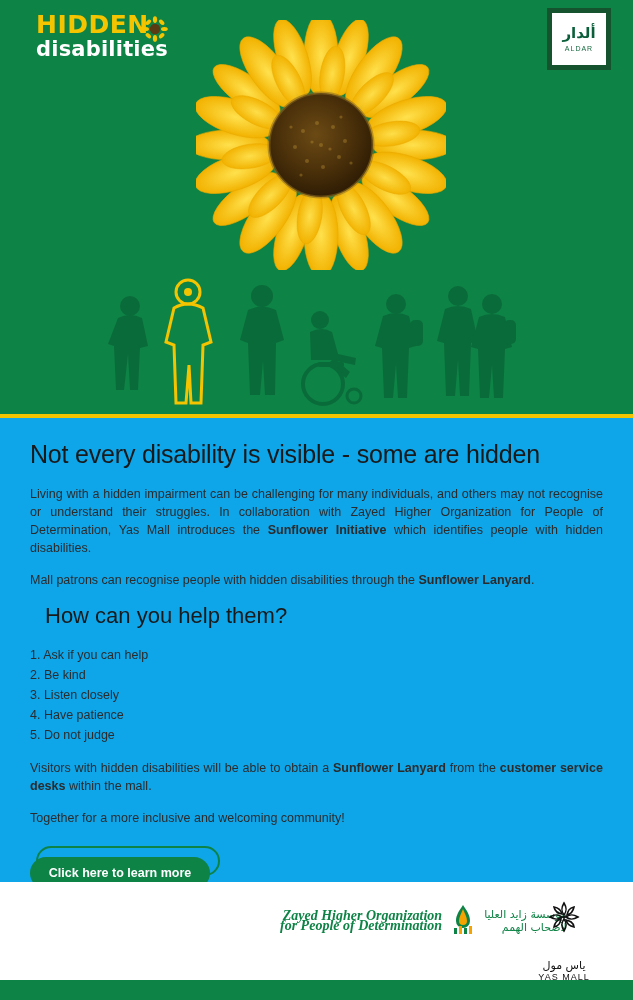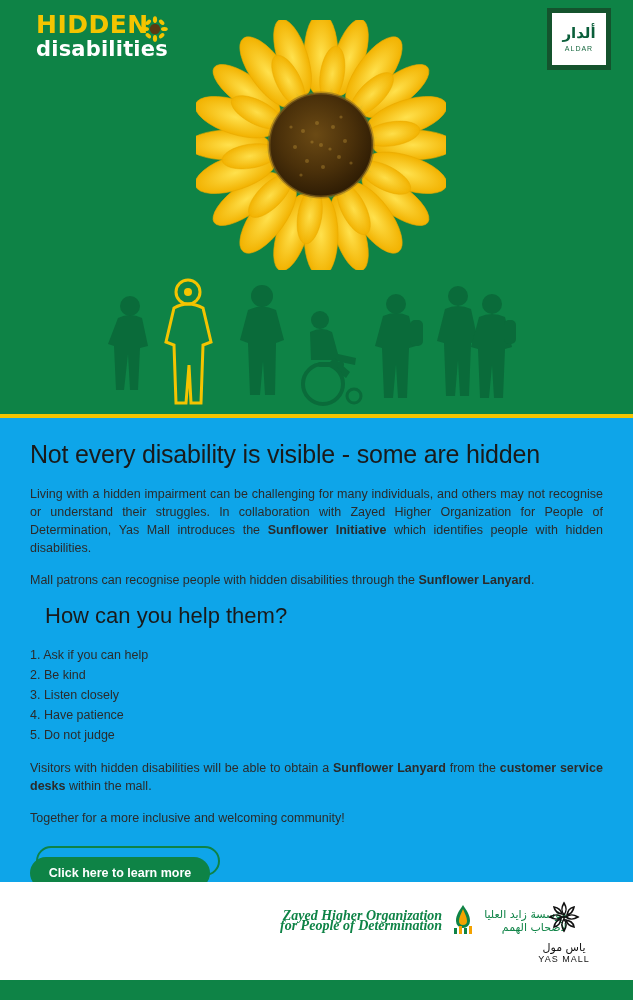--- a/index.html
+++ b/index.html
@@ -248,21 +248,21 @@
     right: 30px;
     top: 18px;
     width: 78px;
     text-align: center;
   }
   .yas-ar {
     font-size: 11px;
     color: #111111;
     direction: rtl;
     font-family: "DejaVu Sans", sans-serif;
-    margin-top: 3px;
+    margin-top: 21px;
   }
   .yas-en {
     font-size: 9px;
     letter-spacing: 1px;
     color: #111111;
     font-family: "Liberation Sans", sans-serif;
   }
 </style>
 </head>
 <body>

